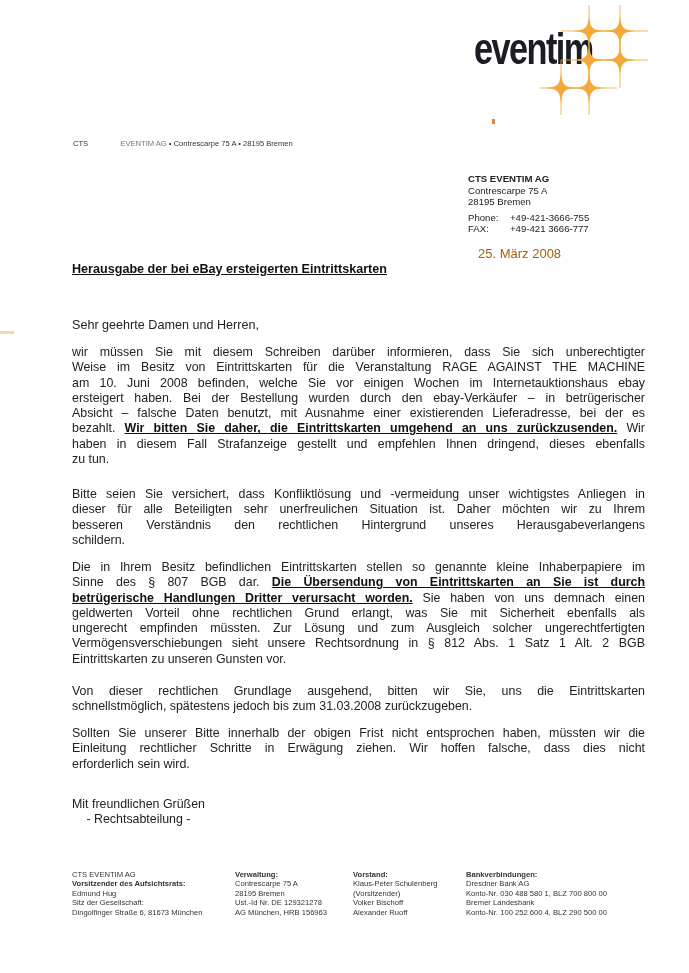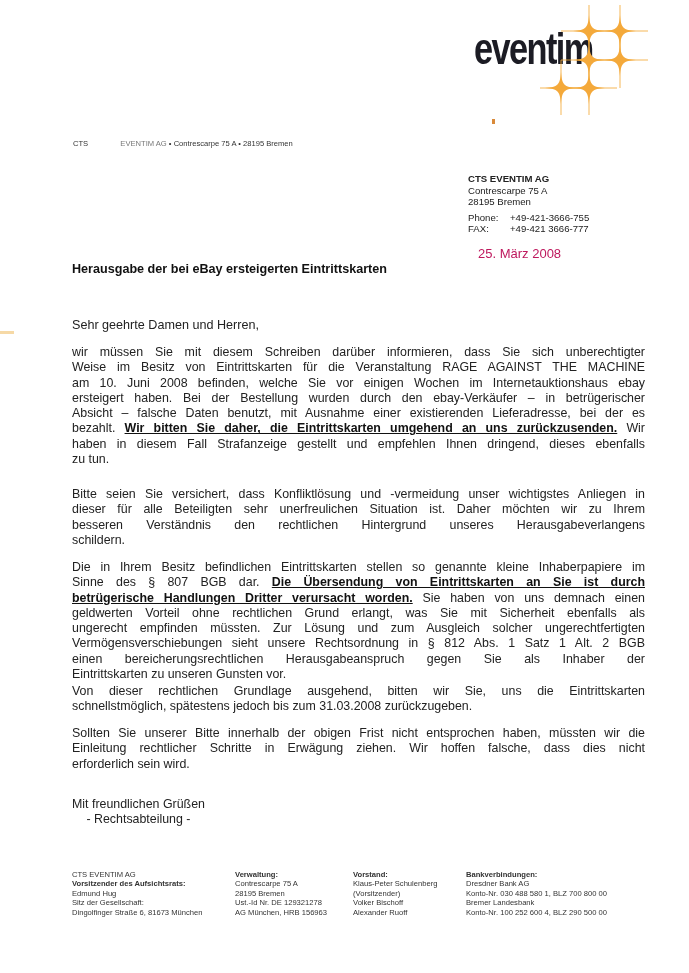--- a/index.html
+++ b/index.html
@@ -12,22 +12,22 @@
   .stars { left: 540px; top: 5px; width: 149px; height: 110px; }
   .fold-mark { left: 0; top: 331px; width: 14px; height: 3px; background: #f6d9a6; }
   .punch-mark { left: 492px; top: 119px; width: 3px; height: 5px; background: #d98a3a; }
   .sender-line { left: 73px; top: 139px; font-size: 7.6px; color: #333; white-space: nowrap; }
   .sender-line .light { color: #777; padding-left: 30px; }
   .addr { left: 468px; top: 173px; font-size: 9.6px; line-height: 11.5px; color: #222; }
   .addr .b { font-weight: bold; }
   .addr .row { display: flex; }
   .addr .lbl { width: 42px; }
   .addr .gap { height: 4px; }
-  .date { left: 478px; top: 246px; font-size: 13px; color: #be185d; }
-  .subject { left: 72px; top: 262px; font-size: 12.6px; font-weight: bold; color: #111; }
+  .date { left: 478px; top: 246px; font-size: 13px; color: #a16207; }
+  .subject { left: 72px; top: 262px; font-size: 12.6px; font-weight: bold; color: #111; text-decoration: underline; }
   .salutation { left: 72px; top: 318px; font-size: 12.6px; color: #222; }
   .para { left: 72px; width: 573px; font-size: 12.4px; line-height: 15.3px; color: #222;
           text-align: justify; }
   .para .line { display: block; text-align: justify; text-align-last: justify; white-space: nowrap; height: 15.3px; }
   .para .line.last { text-align-last: left; }
   .para b { font-weight: bold; color: #111; text-decoration: underline; }
   .closing { left: 72px; top: 797px; font-size: 12.4px; line-height: 15.3px; color: #222; text-align: center; }
   .footer { top: 870px; font-size: 7.6px; line-height: 9.4px; color: #333; }
   .footer .b { font-weight: bold; }
 </style>
@@ -97,21 +97,20 @@
     <span class="line"><span>besseren Verständnis den rechtlichen Hintergrund unseres Herausgabeverlangens</span></span>
     <span class="line last"><span>schildern.</span></span>
   </div>
 <div class="abs para" style="top:560px">
     <span class="line"><span>Die in Ihrem Besitz befindlichen Eintrittskarten stellen so genannte kleine Inhaberpapiere im</span></span>
     <span class="line"><span>Sinne des § 807 BGB dar. </span><b>Die Übersendung von Eintrittskarten an Sie ist durch</b></span>
     <span class="line"><b>betrügerische Handlungen Dritter verursacht worden.</b><span> Sie haben von uns demnach einen</span></span>
     <span class="line"><span>geldwerten Vorteil ohne rechtlichen Grund erlangt, was Sie mit Sicherheit ebenfalls als</span></span>
     <span class="line"><span>ungerecht empfinden müssten. Zur Lösung und zum Ausgleich solcher ungerechtfertigten</span></span>
     <span class="line"><span>Vermögensverschiebungen sieht unsere Rechtsordnung in § 812 Abs. 1 Satz 1 Alt. 2 BGB</span></span>
-    <span class="line"><span>einen bereicherungsrechtlichen Herausgabeanspruch gegen Sie als Inhaber der</span></span>
     <span class="line last"><span>Eintrittskarten zu unseren Gunsten vor.</span></span>
   </div>
 <div class="abs para" style="top:684px">
     <span class="line"><span>Von dieser rechtlichen Grundlage ausgehend, bitten wir Sie, uns die Eintrittskarten</span></span>
     <span class="line last"><span>schnellstmöglich, spätestens jedoch bis zum 31.03.2008 zurückzugeben.</span></span>
   </div>
 <div class="abs para" style="top:726px">
     <span class="line"><span>Sollten Sie unserer Bitte innerhalb der obigen Frist nicht entsprochen haben, müssten wir die</span></span>
     <span class="line"><span>Einleitung rechtlicher Schritte in Erwägung ziehen. Wir hoffen falsche, dass dies nicht</span></span>
     <span class="line last"><span>erforderlich sein wird.</span></span>

